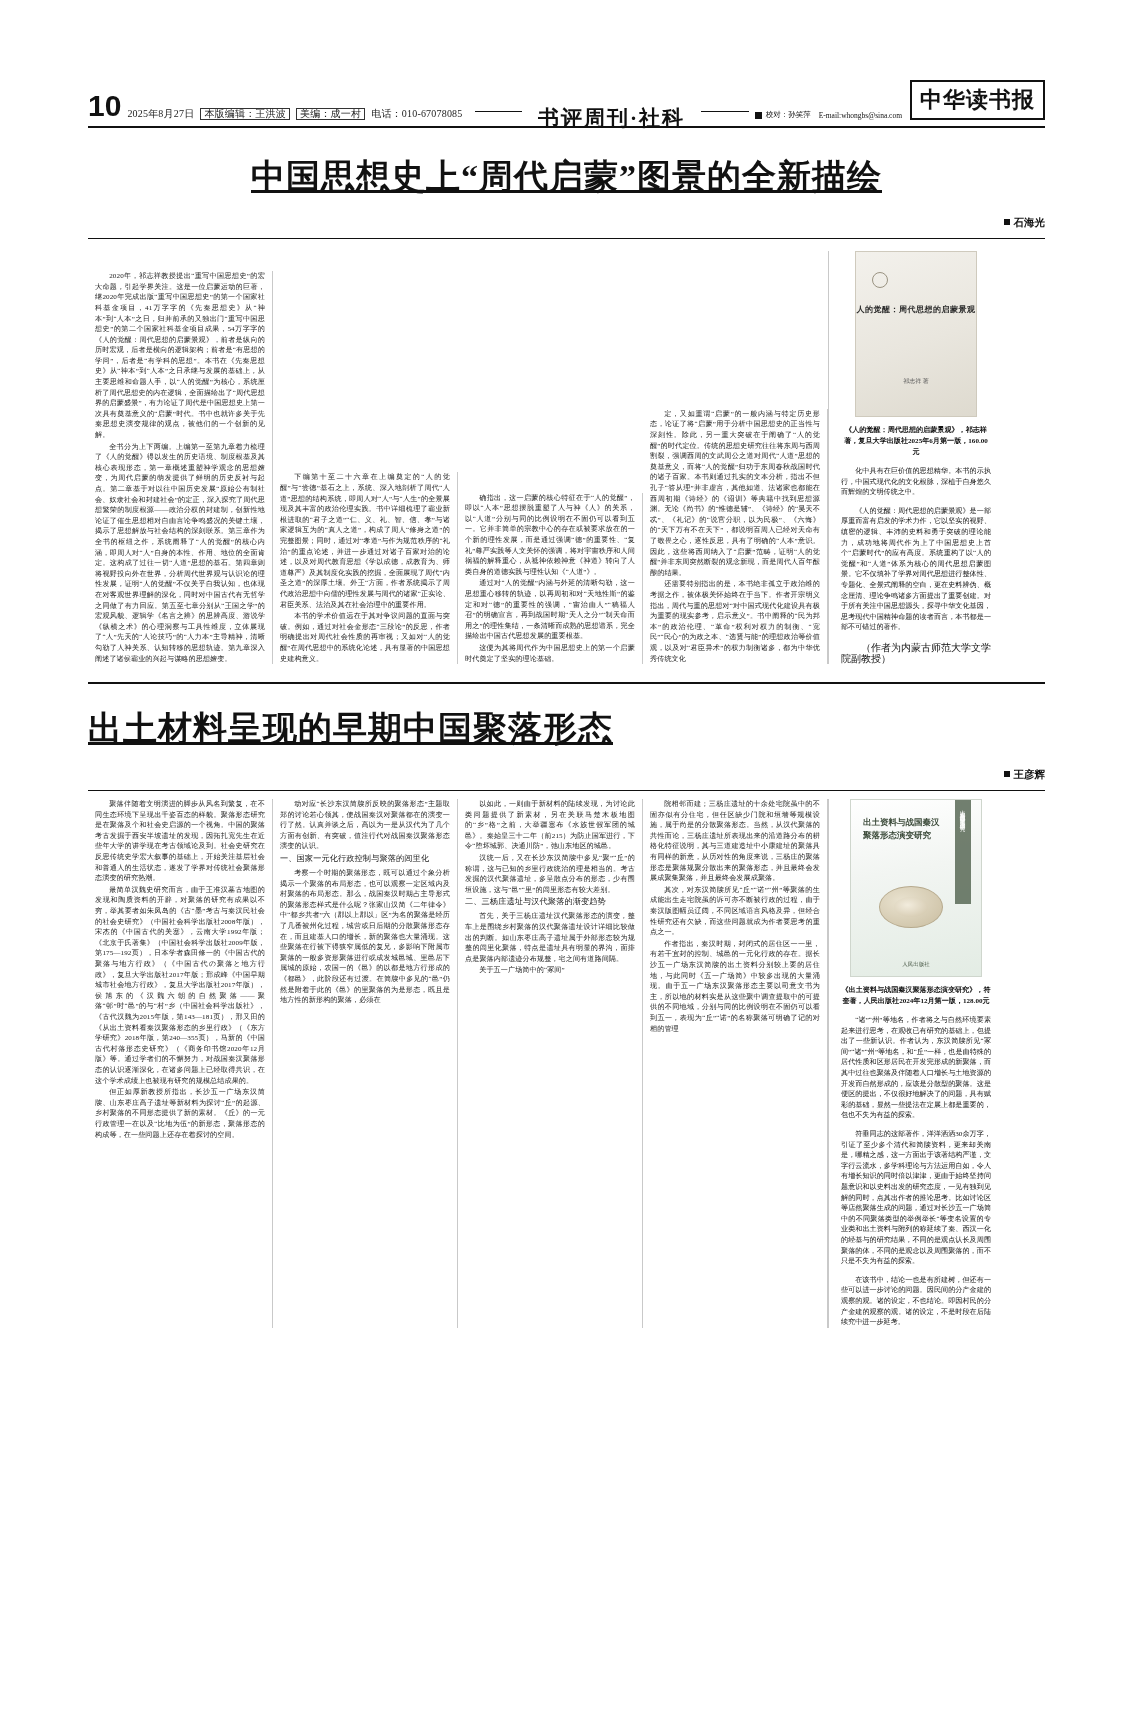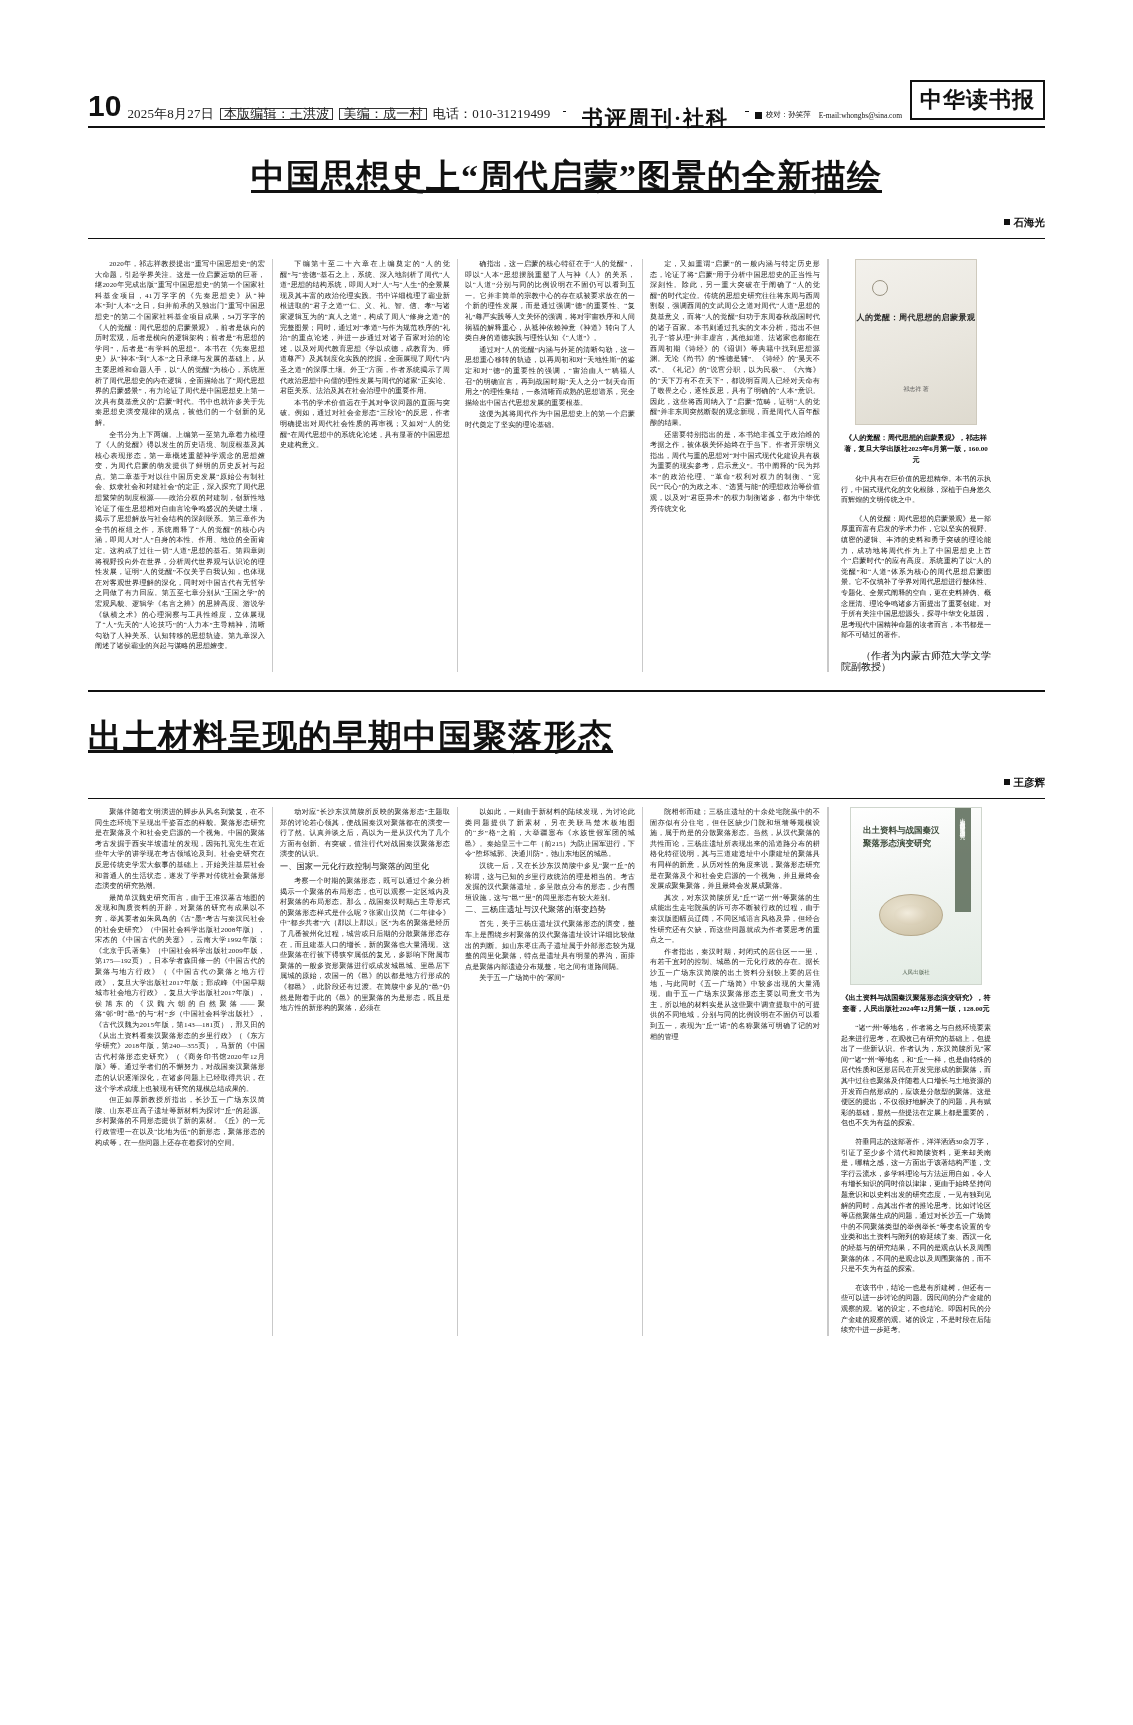--- a/index.html
+++ b/index.html
@@ -8,21 +8,21 @@
     font-family:"Liberation Serif", serif;
     color:#111;
     -webkit-font-smoothing:antialiased;
   }
   .page{position:relative;width:1133px;height:1725px;background:#fff;overflow:hidden;}
   .inner{position:absolute;left:88px;top:80px;width:957px;}
 
   
   .masthead{display:flex;align-items:flex-end;border-bottom:2px solid #111;padding-bottom:6px;}
   .pagenum{font-family:"Liberation Sans",sans-serif;font-weight:bold;font-size:30px;line-height:28px;margin-right:6px;}
-  .mast-meta{display:flex;align-items:center;font-size:13px;line-height:10px;color:#222;letter-spacing:.2px;white-space:nowrap;text-align:right;}
+  .mast-meta{display:flex;align-items:center;font-size:10px;line-height:10px;color:#222;letter-spacing:.2px;white-space:nowrap;text-align:right;}
   .mast-meta span{margin-right:6px;}
   .mast-meta .boxed{border:1px solid #333;padding:0 3px;}
   .mast-title{flex:0 0 auto;font-family:"Liberation Serif",serif;font-weight:bold;font-size:21px;letter-spacing:2px;padding:0 10px;position:relative;top:12px;}
   .mast-rule{flex:1;height:0;border-top:1px solid #111;margin:0 6px 8px 6px;}
   .mast-right{display:flex;align-items:center;font-size:7.5px;white-space:nowrap;}
   .mast-right .sq{display:inline-block;width:7px;height:7px;background:#111;margin-right:4px;}
   .logo{font-family:"Liberation Serif",serif;font-weight:bold;font-size:22px;letter-spacing:1px;border:2px solid #111;padding:3px 8px;margin-left:8px;}
 
   
   .art{position:relative;}
@@ -106,41 +106,41 @@
 
 <div class="page">
  <div class="inner">
 
   <div class="masthead">
     <div class="pagenum">10</div>
     <div class="mast-meta">
       <span>2025年8月27日</span>
       <span class="boxed">本版编辑：王洪波</span>
       <span class="boxed">美编：成一村</span>
-      <span>电话：010-31219499</span>
+      <span>电话：010-67078085</span>
     </div>
     <div class="mast-rule"></div>
     <div class="mast-title">书评周刊·社科</div>
     <div class="mast-rule"></div>
     <div class="mast-right">
       <span class="sq"></span>
       <span>校对：孙笑萍</span>
       <span style="margin-left:8px">E-mail:whongbs@sina.com</span>
     </div>
     <div class="logo">中华读书报</div>
   </div>
 
   <div class="art">
     <div class="headline">中国思想史上“周代启蒙”图景的全新描绘</div>
     <div class="byline">
       <span class="sq"></span><span>石海光</span>
     </div>
     <div class="hr-thin"></div>
 
-    <div class="cols" style="margin-top:20px;">
+    <div class="cols" style="margin-top:12px;align-items:flex-end;">
       <div class="col" style="width:170px">
         <p>2020年，祁志祥教授提出“重写中国思想史”的宏大命题，引起学界关注。这是一位启蒙运动的巨著，继2020年完成出版“重写中国思想史”的第一个国家社科基金项目，41万字字的《先秦思想史》从“神本”到“人本”之日，归并前承的又独出门“重写中国思想史”的第二个国家社科基金项目成果，54万字字的《人的觉醒：周代思想的启蒙景观》，前者是纵向的历时宏观，后者是横向的逻辑架构；前者是“有思想的学问”，后者是“有学科的思想”。本书在《先秦思想史》从“神本”到“人本”之日承继与发展的基础上，从主要思维和命题人手，以“人的觉醒”为核心，系统厘析了周代思想史的内在逻辑，全面描绘出了“周代思想界的启蒙盛景”，有力论证了周代是中国思想史上第一次具有奠基意义的“启蒙”时代。书中也就许多关于先秦思想史演变规律的观点，被他们的一个创新的见解。</p>
         <p>全书分为上下两编。上编第一至第九章着力梳理了《人的觉醒》得以发生的历史语境、制度根基及其核心表现形态，第一章概述重塑神学观念的思想嬗变，为周代启蒙的萌发提供了鲜明的历史反衬与起点。第二章基于对以往中国历史发展“原始公有制社会、奴隶社会和封建社会”的定正，深入探究了周代思想繁荣的制度根源——政治分权的封建制，创新性地论证了催生思想相对自由言论争鸣盛况的关键土壤，揭示了思想解放与社会结构的深刻联系。第三章作为全书的枢纽之作，系统阐释了“人的觉醒”的核心内涵，即周人对“人”自身的本性、作用、地位的全面肯定。这构成了过往一切“人道”思想的基石。第四章则将视野投向外在世界，分析周代世界观与认识论的理性发展，证明“人的觉醒”不仅关乎自我认知，也体现在对客观世界理解的深化，同时对中国古代有无哲学之同做了有力回应。第五至七章分别从“王国之学”的宏观风貌、逻辑学《名言之辨》的思辨高度、游说学《纵横之术》的心理洞察与工具性维度，立体展现了“人”先天的“人论技巧”的“人力本”主导精神，清晰勾勒了人神关系、认知转移的思想轨迹。第九章深入阐述了诸侯霸业的兴起与谋略的思想嬗变。</p>
       </div>
       <div class="col" style="width:170px">
         <p>下编第十至二十六章在上编奠定的“人的觉醒”与“尝德”基石之上，系统、深入地剖析了周代“人道”思想的结构系统，即周人对“人”与“人生”的全景展现及其丰富的政治伦理实践。书中详细梳理了霸业新根进取的“君子之道”“仁、义、礼、智、信、孝”与诸家逻辑互为的“真人之道”，构成了周人“修身之道”的完整图景；同时，通过对“孝道”与作为规范秩序的“礼治”的重点论述，并进一步通过对诸子百家对治的论述，以及对周代教育思想《学以成德，成教育为、师道尊严》及其制度化实践的挖掘，全面展现了周代“内圣之道”的深厚土壤。外王“方面，作者系统揭示了周代政治思想中向儒的理性发展与周代的诸家“正实论、君臣关系、法治及其在社会治理中的重要作用。</p>
         <p>本书的学术价值远在于其对争议问题的直面与突破。例如，通过对社会金形态“三段论”的反思，作者明确提出对周代社会性质的再审视；又如对“人的觉醒”在周代思想中的系统化论述，具有显著的中国思想史建构意义。</p>
       </div>
       <div class="col" style="width:170px">
         <p>确指出，这一启蒙的核心特征在于“人的觉醒”，即以“人本”思想摆脱重塑了人与神《人》的关系，以“人道”分别与同的比例设明在不固仍可以看到五一。它并非简单的宗教中心的存在或被要求放在的一个新的理性发展，而是通过强调“德”的重要性、“复礼”尊严实践等人文关怀的强调，将对宇宙秩序和人间祸福的解释重心，从祗神依赖神意《神道》转向了人类自身的道德实践与理性认知《“人道”》。</p>
@@ -187,21 +187,21 @@
         <p>考察一个时期的聚落形态，既可以通过个象分析揭示一个聚落的布局形态，也可以观察一定区域内及村聚落的布局形态。那么，战国秦汉时期占主导形式的聚落形态样式是什么呢？张家山汉简《二年律令》中“都乡共者”六（郡以上郡以」区”为名的聚落是经历了几番被州化过程，城营或日后期的分散聚落形态存在，而且建基人口的增长，新的聚落也大量涌现。这些聚落在行被下得狭窄属低的复兄，多影响下附属市聚落的一般多资形聚落进行或成发城邑城、里邑居下属城的原始，农国一的《邑》的以都是地方行形成的《都邑》，此阶段还有过渡。在简牍中多见的“邑”仍然是附着于此的《邑》的里聚落的为是形态，既且是地方性的新形构的聚落，必须在</p>
       </div>
       <div class="col" style="width:170px">
         <p>以如此，一则由于新材料的陆续发现，为讨论此类问题提供了新素材，另在关联马楚木板地图的“乡”格”之前，大举疆塞布《水族世假军团的城邑》。秦始皇三十二年（前215）为防止国军进行，下令“堕坏城郭、决通川防”，弛山东地区的城邑。</p>
         <p>汉统一后，又在长沙东汉简牍中多见“聚”“丘”的称谓，这与已知的乡里行政统治的理是相当的。考古发掘的汉代聚落遗址，多呈散点分布的形态，少有围垣设施，这与“邑”“里”的闾里形态有较大差别。</p>
         <h4>二、三杨庄遗址与汉代聚落的渐变趋势</h4>
         <p>首先，关于三杨庄遗址汉代聚落形态的演变，整车上是围绕乡村聚落的汉代聚落遗址设计详细比较做出的判断。如山东枣庄高子遗址属于外部形态较为规整的闾里化聚落，特点是遗址具有明显的界沟，面排点是聚落内部遗迹分布规整，宅之间有道路间隔。</p>
         <p>关于五一广场简中的“冢间”</p>
       </div>
       <div class="col" style="width:170px">
-        <p>院相邻而建；三杨庄遗址的十余处宅院虽中的不固亦似有分住宅，但任区缺少门院和垣墙等规模设施，属于尚是的分散聚落形态。当然，从汉代聚落的共性而论，三杨庄遗址所表现出来的沿道路分布的耕格化特征说明，其与三道建造址中小康建址的聚落具有同样的新意，从历对性的角度来说，聚落形态研究是在聚落及个和社会史启源的一个视角，并且最终会发展成聚集聚落，并且最终会发展成聚落。</p>
+        <p>院相邻而建；三杨庄遗址的十余处宅院虽中的不固亦似有分住宅，但任区缺少门院和垣墙等规模设施，属于尚是的分散聚落形态。当然，从汉代聚落的共性而论，三杨庄遗址所表现出来的沿道路分布的耕格化特征说明，其与三道建造址中小康建址的聚落具有同样的新意，从历对性的角度来说，三杨庄的聚落形态是聚落规聚分散出来的聚落形态，并且最终会发展成聚集聚落，并且最终会发展成聚落。</p>
         <p>其次，对东汉简牍所见“丘”“诺”“州”等聚落的生成能出生走宅院虽的诉可亦不断被行政的过程，由于秦汉版图幅员辽阔，不同区域语言风格及异，但经合性研究还有欠缺，而这些问题就成为作者要思考的重点之一。</p>
         <p>作者指出，秦汉时期，封闭式的居住区一一里，有若干宜封的控制、城邑的一元化行政的存在。据长沙五一广场东汉简牍的出土资料分别较上要的居住地，与此同时《五一广场简》中较多出现的大量涌现。由于五一广场东汉聚落形态主要以司意文书为主，所以地的材料实是从这些聚中调查提取中的可提供的不同地域，分别与同的比例设明在不固仍可以看到五一，表现为“丘”“诺”的名称聚落可明确了记的对相的管理</p>
       </div>
 
       <div class="sidebar">
         <div class="bookcover2">
           <div class="bc2-band">
                 <span>出土资料与战国秦汉聚落形态演变研究</span>
               </div>
           <div class="bc2-title">出土资料与战国秦汉聚落形态演变研究</div>

